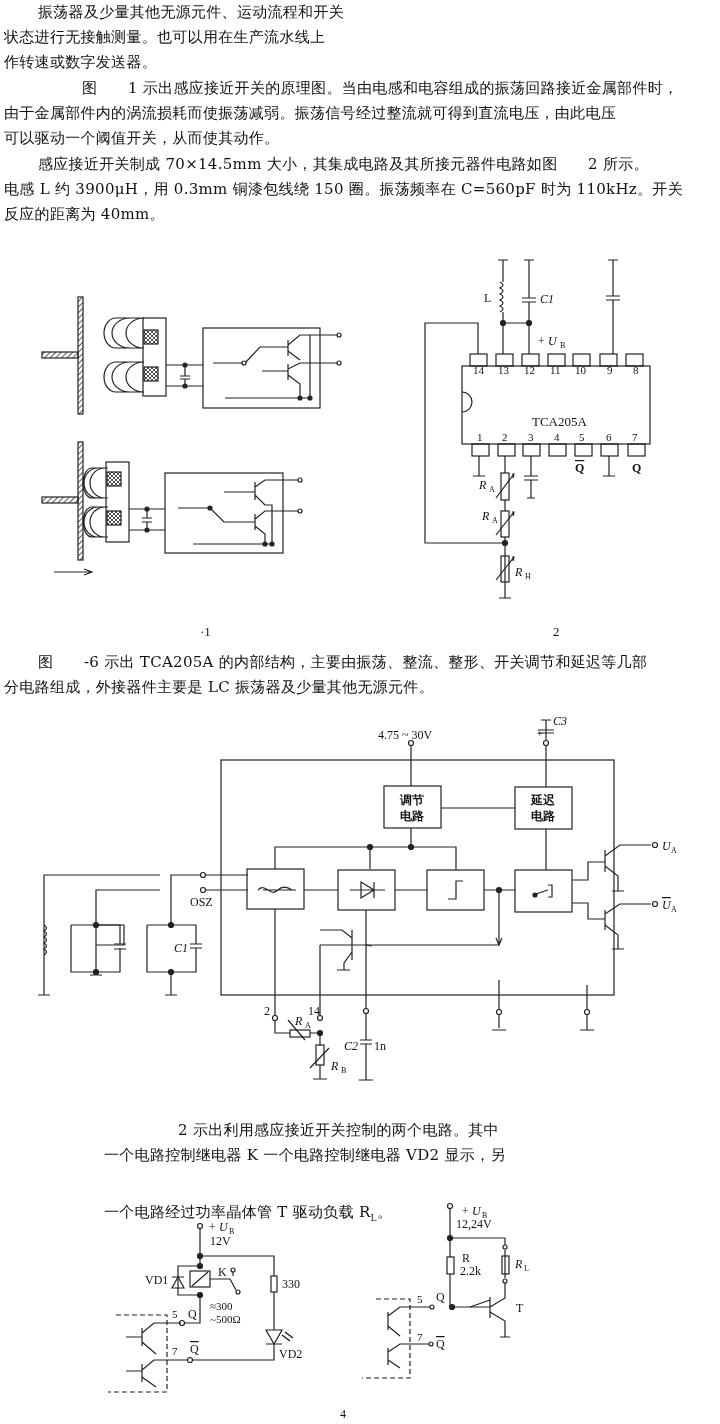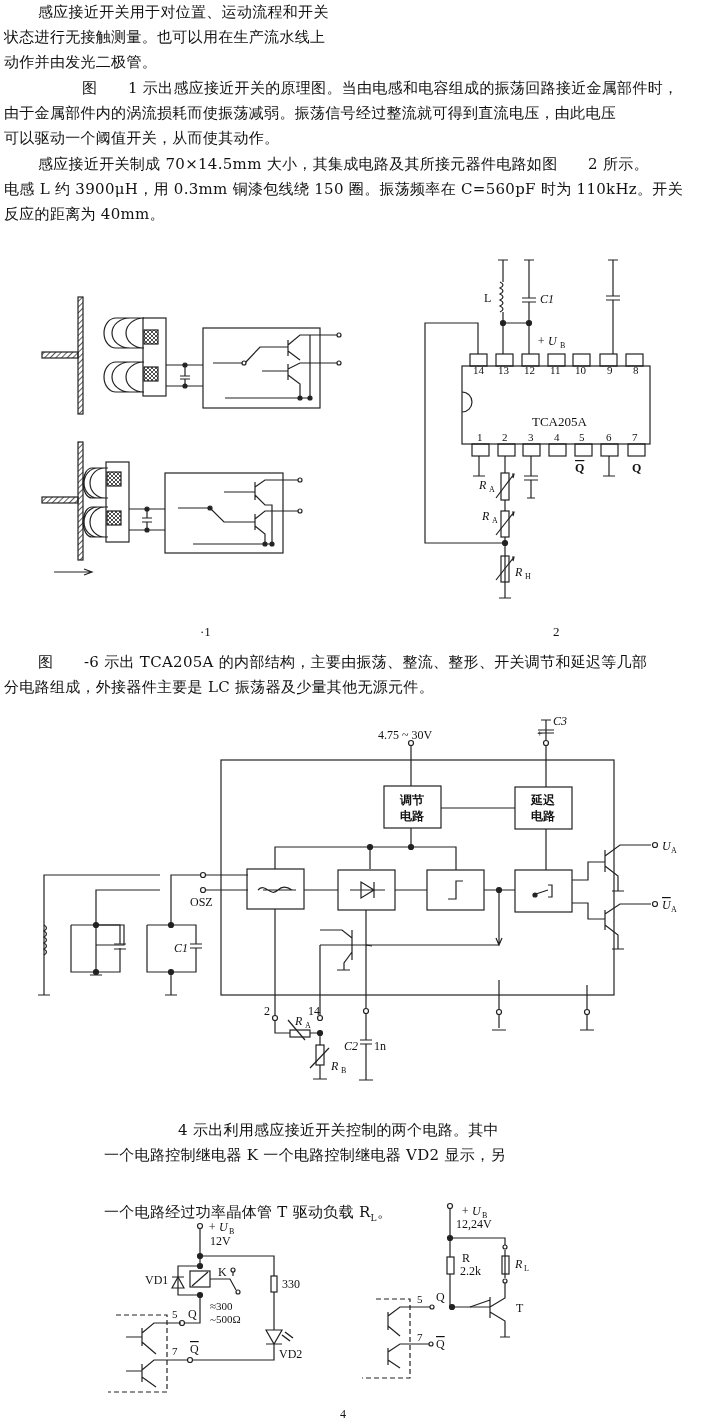--- a/index.html
+++ b/index.html
@@ -5,36 +5,36 @@
   html,body{margin:0;padding:0;background:#fff;}
   body{width:720px;height:1424px;position:relative;overflow:hidden;
        font-family:"DejaVu Serif","Liberation Serif",serif;color:#111;}
   .p{position:absolute;font-size:15px;line-height:25px;white-space:nowrap;letter-spacing:0.3px;}
   svg{position:absolute;left:0;top:0;}
   svg text{font-family:"Liberation Serif","DejaVu Serif",serif;fill:#111;}
 </style>
 </head>
 <body>
 
-<div class="p" style="left:38px;top:0px;">感应接近开关用于对位置、运动流程和开关</div>
+<div class="p" style="left:38px;top:0px;">振荡器及少量其他无源元件、运动流程和开关</div>
 <div class="p" style="left:4px;top:25px;text-align:right;">状态进行无接触测量。也可以用在生产流水线上</div>
-<div class="p" style="left:4px;top:50px;">动作并由发光二极管。</div>
+<div class="p" style="left:4px;top:50px;">作转速或数字发送器。</div>
 
 <div class="p" style="left:38px;top:76px;margin-left:44px;">图　　1 示出感应接近开关的原理图。当由电感和电容组成的振荡回路接近金属部件时，</div>
 <div class="p" style="left:4px;top:101px;">由于金属部件内的涡流损耗而使振荡减弱。振荡信号经过整流就可得到直流电压，由此电压</div>
 <div class="p" style="left:4px;top:126px;">可以驱动一个阈值开关，从而使其动作。</div>
 
 <div class="p" style="left:38px;top:152px;">感应接近开关制成 70×14.5mm 大小，其集成电路及其所接元器件电路如图　　2 所示。</div>
 <div class="p" style="left:4px;top:177px;">电感 L 约 3900μH，用 0.3mm 铜漆包线绕 150 圈。振荡频率在 C=560pF 时为 110kHz。开关</div>
 <div class="p" style="left:4px;top:202px;">反应的距离为 40mm。</div>
 
 <div class="p" style="left:38px;top:650px;">图　　-6 示出 TCA205A 的内部结构，主要由振荡、整流、整形、开关调节和延迟等几部</div>
 <div class="p" style="left:4px;top:675px;">分电路组成，外接器件主要是 LC 振荡器及少量其他无源元件。</div>
 
-<div class="p" style="left:178px;top:1118px;">4 示出利用感应接近开关控制的两个电路。其中</div>
+<div class="p" style="left:178px;top:1118px;">2 示出利用感应接近开关控制的两个电路。其中</div>
 <div class="p" style="left:104px;top:1143px;">一个电路控制继电器 K 一个电路控制继电器 VD2 显示，另</div>
 <div class="p" style="left:104px;top:1200px;"><span>一个电路经过功率晶体管 T 驱动负载 R</span><sub style="font-size:9px">L</sub><span>。</span></div>
 
 <svg width="720" height="1424" viewBox="0 0 720 1424" stroke="#222" stroke-width="1.2" fill="none">
   <defs>
     <pattern id="hatch" width="4" height="4" patternUnits="userSpaceOnUse" patternTransform="rotate(45)">
       <line x1="0" y1="0" x2="0" y2="4" stroke="#222" stroke-width="1.5"></line>
     </pattern>
     <pattern id="cross" width="4" height="4" patternUnits="userSpaceOnUse">
       <path d="M0,0 L4,4 M4,0 L0,4" stroke="#222" stroke-width="0.8"></path>

